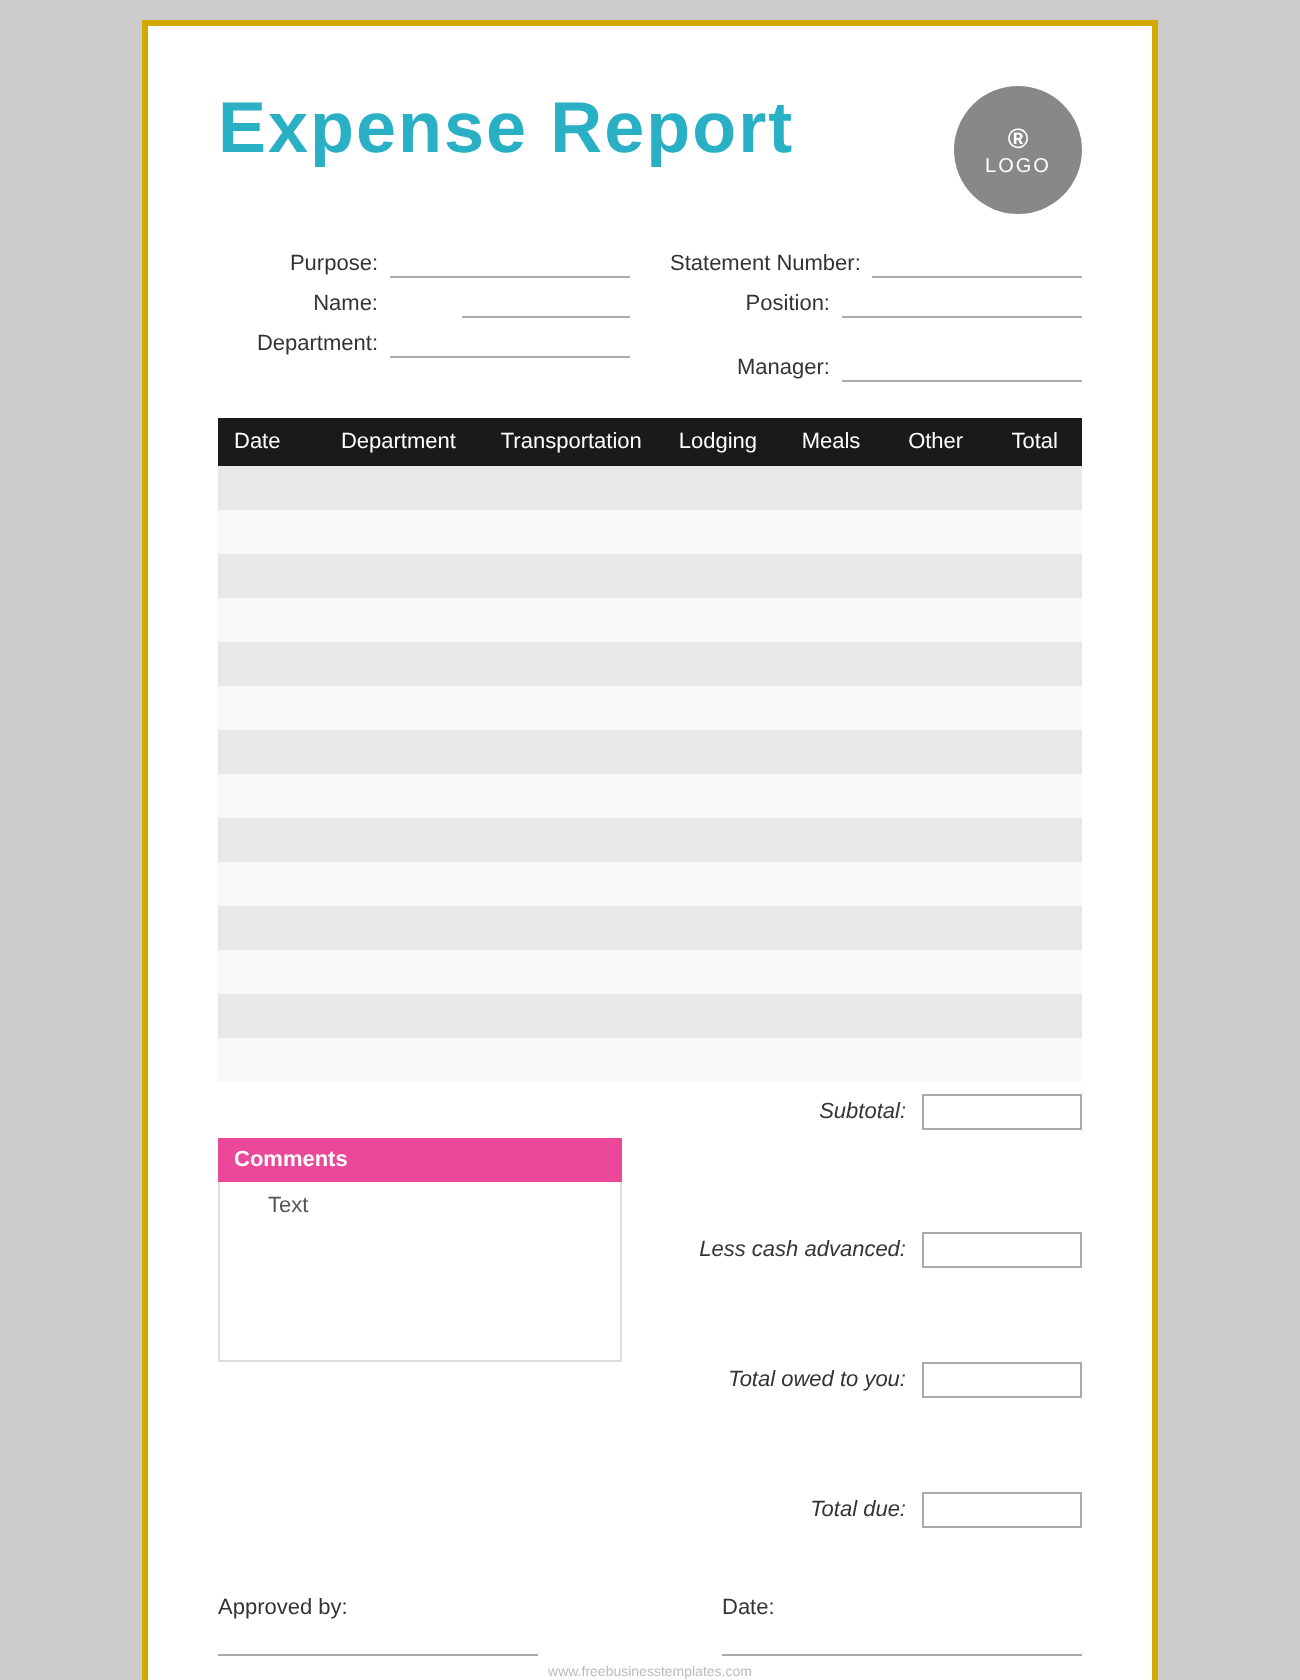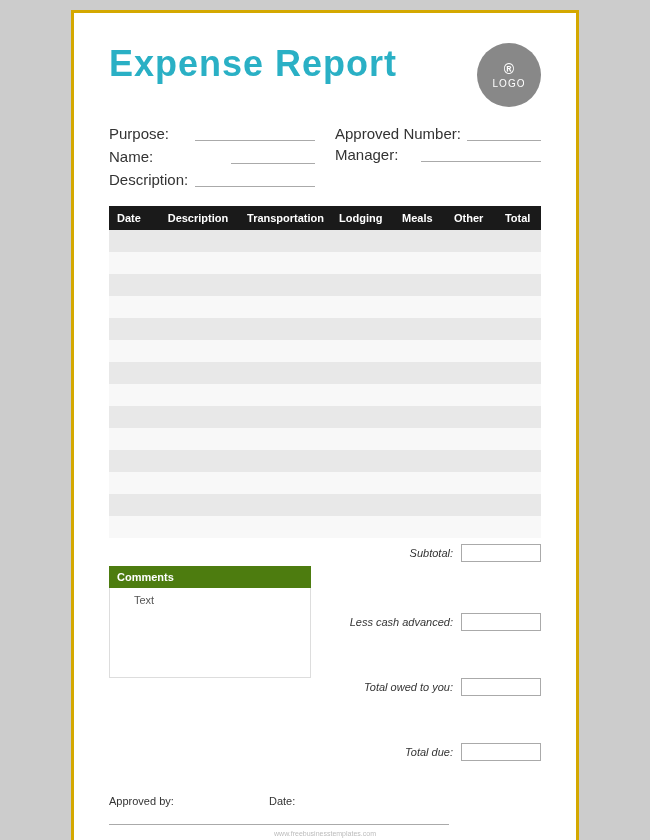--- a/index.html
+++ b/index.html
@@ -62,44 +62,44 @@
       grid-template-columns: 1fr 1fr;
       gap: 6px 20px;
       margin-bottom: 18px;
     }
     .info-row {
       display: flex;
       align-items: center;
       gap: 6px;
     }
     .info-label {
-      font-size: 15px;
+      font-size: 11px;
       color: #333;
       white-space: nowrap;
-      text-align: left;
+      text-align: right;
       min-width: 80px;
     }
     .info-underline {
       flex: 1;
       border-bottom: 1px solid #aaa;
       height: 14px;
     }
     
     .expense-table {
       width: 100%;
       border-collapse: collapse;
       margin-bottom: 6px;
     }
     .expense-table thead tr {
       background: #1a1a1a;
       color: #fff;
     }
     .expense-table thead th {
       font-size: 11px;
-      font-weight: bold;
+      font-weight: normal;
       padding: 6px 4px;
       text-align: center;
     }
     .expense-table thead th:first-child {
       text-align: left;
       padding-left: 8px;
     }
     .expense-table tbody tr:nth-child(odd) {
       background: #e8e8e8;
     }
@@ -115,21 +115,21 @@
     
     .bottom-section {
       display: flex;
       gap: 10px;
       margin-top: 4px;
     }
     .comments-box {
       flex: 1;
     }
     .comments-header {
-      background: #4d7c0f;
+      background: #ec4899;
       color: #fff;
       font-size: 11px;
       font-weight: bold;
       padding: 5px 8px;
     }
     .comments-body {
       border: 1px solid #ddd;
       border-top: none;
       padding: 6px 24px;
       height: 90px;
@@ -156,20 +156,21 @@
     }
     .summary-field {
       width: 80px;
       height: 18px;
       border: 1px solid #aaa;
       background: #fff;
     }
     
     .approval-section {
       display: flex;
+      justify-content: space-between;
       margin-top: 30px;
     }
     .approval-item {
       display: flex;
       flex-direction: column;
       gap: 4px;
     }
     .approval-label {
       font-size: 11px;
       color: #333;
@@ -207,42 +208,46 @@
     <div>
       <div class="info-row">
         <span class="info-label">Purpose:</span>
         <div class="info-underline"></div>
       </div>
       <div class="info-row" style="margin-top:6px;gap:42px;">
         <span class="info-label">Name:</span>
         <div class="info-underline"></div>
       </div>
       <div class="info-row" style="margin-top:6px;">
-        <span class="info-label">Description:</span>
+        <span class="info-label">Department:</span>
         <div class="info-underline"></div>
       </div>
     </div>
 
     <div>
       <div class="info-row">
-        <span class="info-label">Approved Number:</span>
-        <div class="info-underline"></div>
-      </div>
-      <div class="info-row" style="margin-top:4px;">
+        <span class="info-label">Statement Number:</span>
+        <div class="info-underline"></div>
+      </div>
+      <div class="info-row" style="margin-top:6px;">
+        <span class="info-label">Position:</span>
+        <div class="info-underline"></div>
+      </div>
+      <div class="info-row" style="margin-top:18px;">
         <span class="info-label">Manager:</span>
         <div class="info-underline"></div>
       </div>
     </div>
   </div>
 
   <table class="expense-table">
     <thead>
       <tr>
         <th style="width:60px; text-align:left; padding-left:8px;">Date</th>
-        <th style="width:110px;">Description</th>
+        <th style="width:110px;">Department</th>
         <th style="width:95px;">Transportation</th>
         <th style="width:75px;">Lodging</th>
         <th style="width:70px;">Meals</th>
         <th style="width:70px;text-align:center;">Other</th>
         <th style="width:65px;">Total</th>
       </tr>
     </thead>
     <tbody id="expense-tbody">
     <tr>
           <td></td>

